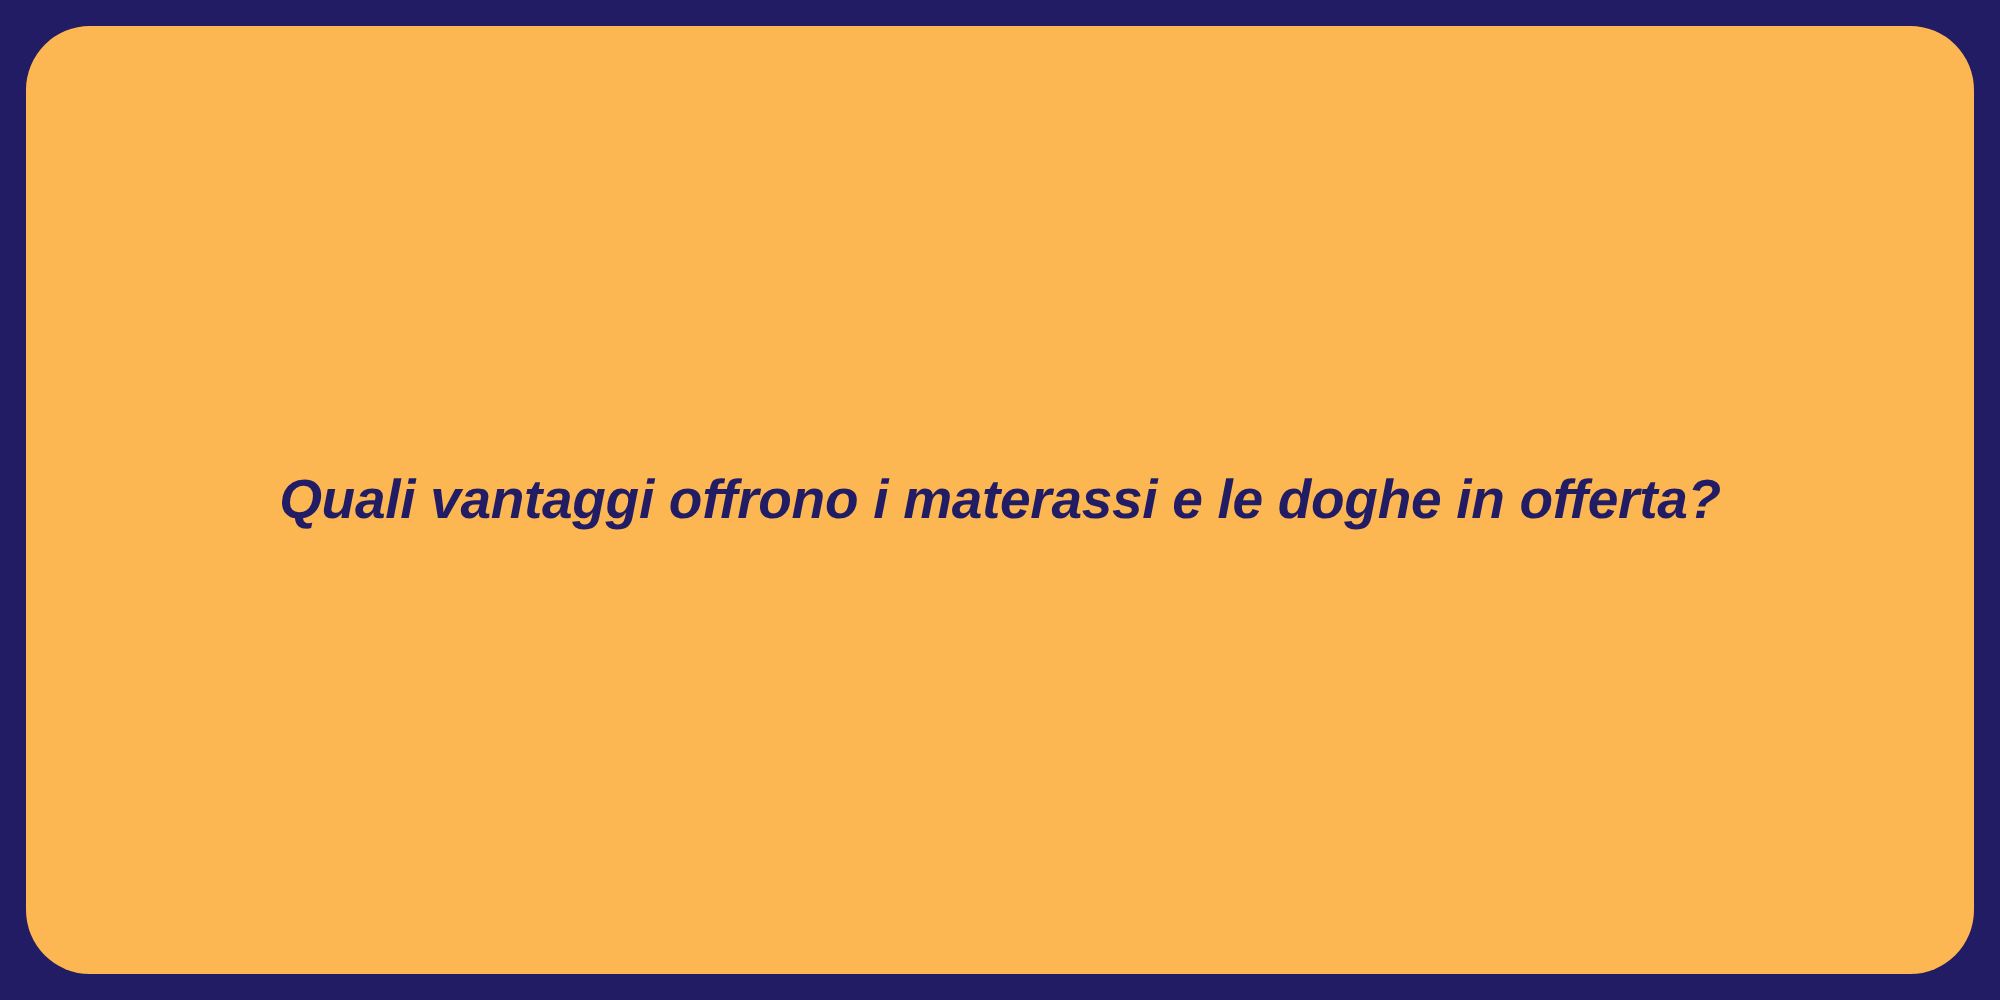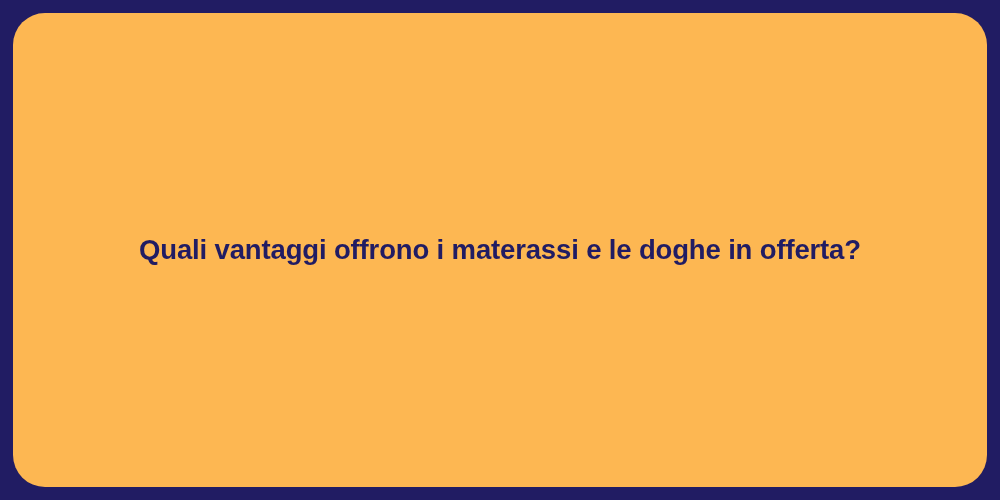--- a/index.html
+++ b/index.html
@@ -45,20 +45,21 @@
     padding: 0 40px;
     box-sizing: border-box;
     text-align: center;
     color: #211C63;
     font-family: "Liberation Sans", sans-serif;
     font-size: 27.5px;
     font-weight: 700;
     line-height: 1.25;
     letter-spacing: -0.15px;
     white-space: nowrap;
+    font-style: italic;
   }
 </style>
 </head>
 <body>
 
 <div id="banner-root">
 
   <div id="banner-card">
 
     <h1 id="headline">Quali vantaggi offrono i materassi e le doghe in offerta?</h1>

